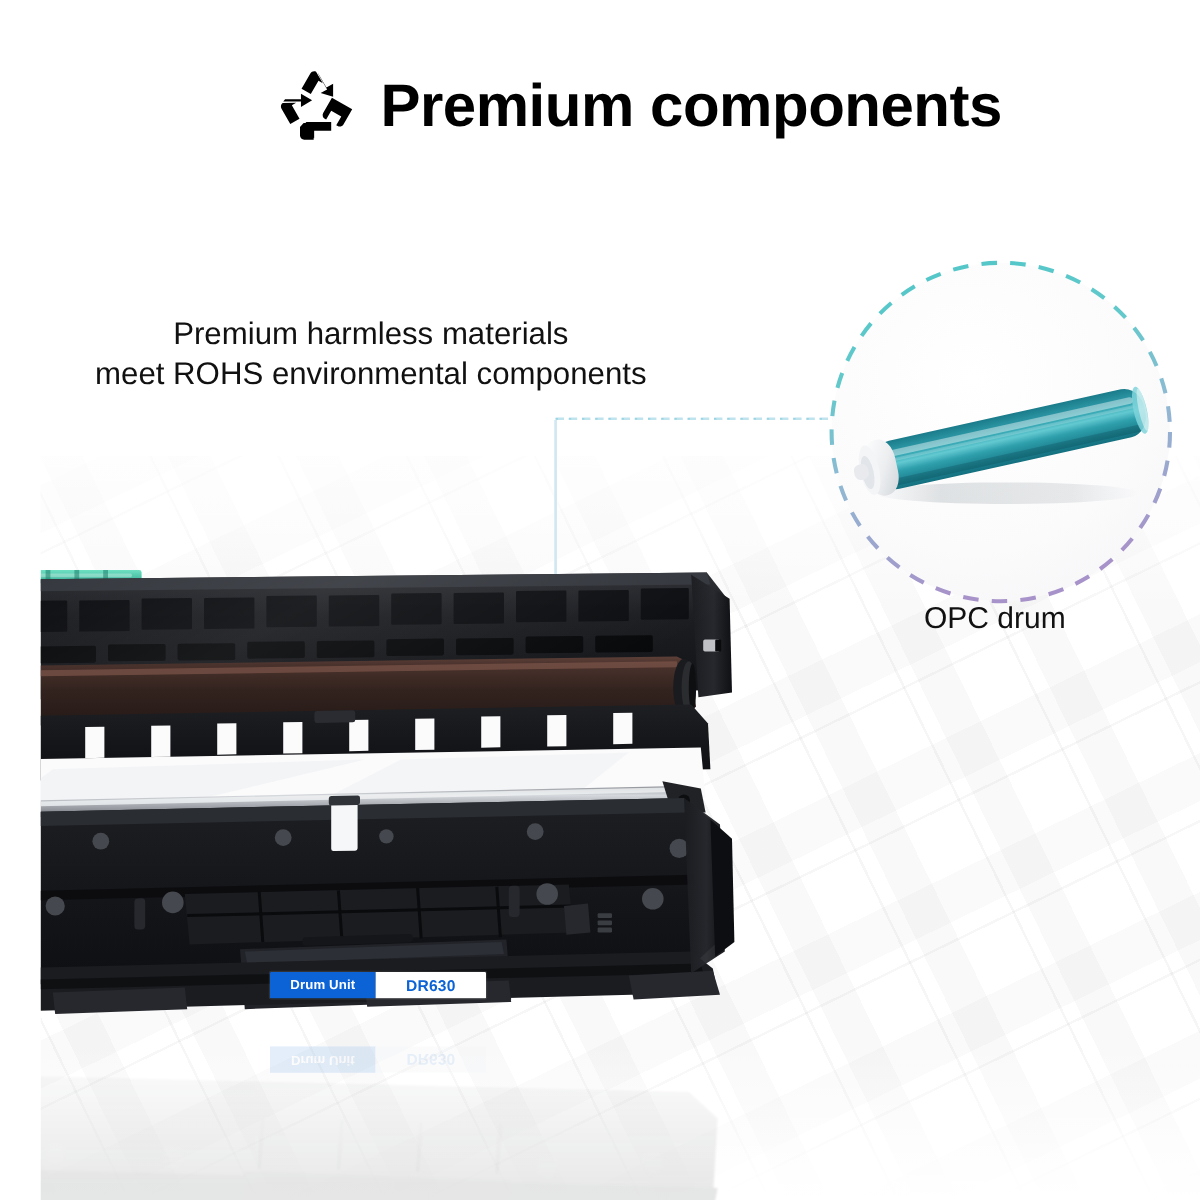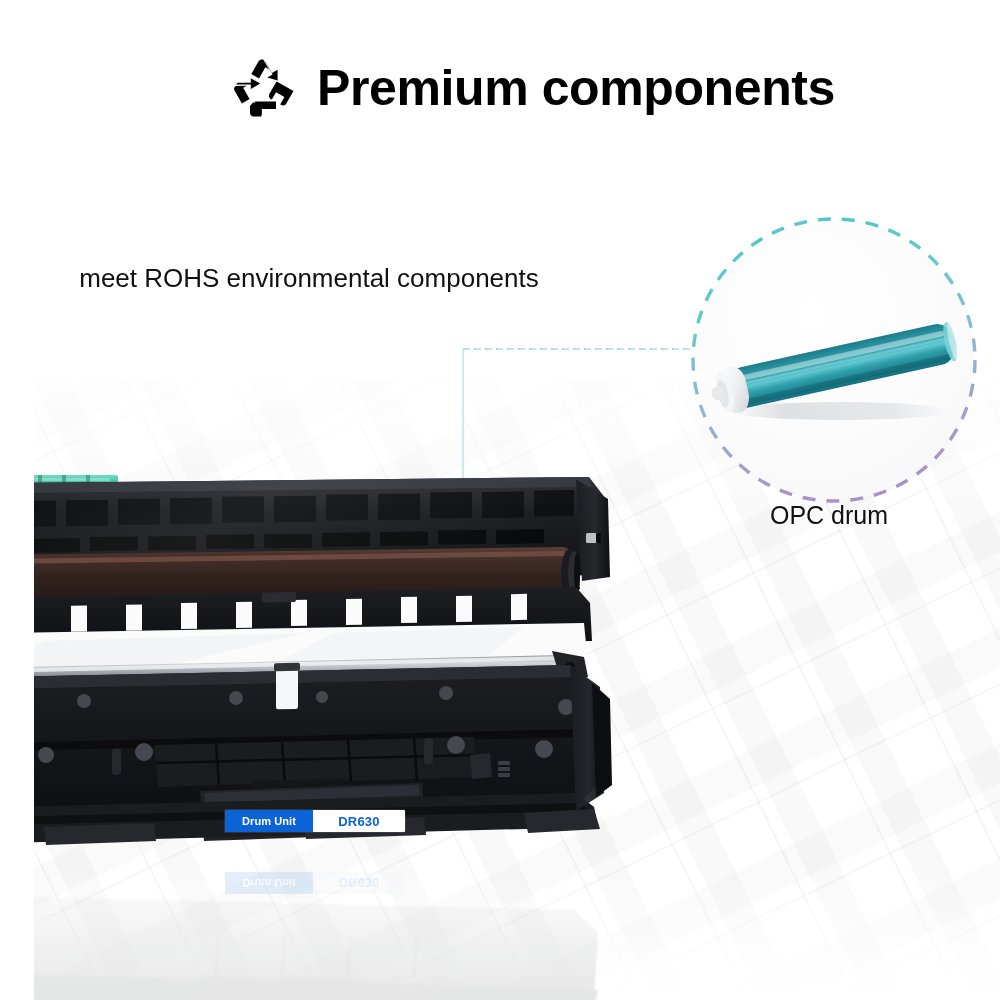--- a/index.html
+++ b/index.html
@@ -131,20 +131,21 @@
         <path d="M2.6 27.9 C1.1 28.9 0.6 31.0 1.6 32.7 L8.9 45.4 L16.6 41.0 L10.2 29.8 L13.8 27.7 Z"></path>
         <path d="M60.5 33.0 L53.2 45.7 C52.2 47.4 50.1 48.0 48.4 47.1 L47.2 46.4 L51.4 39.1 L43.0 34.3 L38.8 41.6 L37.6 40.9 C35.9 39.9 35.4 37.8 36.3 36.1 L43.6 23.4 Z"></path>
         <path d="M21.5 43.6 L43.0 43.6 L43.0 50.9 L28.8 50.9 L28.8 57.2 L19.5 51.8 L28.8 46.3 L28.8 50.9 Z"></path>
         <path d="M20.0 44.6 L28.4 44.6 L28.4 58.4 L20.5 58.4 C18.6 58.4 17.0 56.8 17.0 54.9 L17.0 47.9 Z"></path>
       </g>
     </svg>
     <div class="page-title">Premium components</div>
   </div>
 
   <div class="left-callout">
+    <span class="l">Premium harmless materials</span>
     <span class="l">meet ROHS environmental components</span>
   </div>
 
   <svg class="leader" viewBox="0 0 250 170">
     <path d="M4 14 L4 168" stroke="#cfe8f1" stroke-width="2.2" fill="none"></path>
     <path d="M4 13 L248 13" stroke="#bfe4ee" stroke-width="2.2" fill="none" stroke-dasharray="7 4"></path>
     <path d="M4 13 L248 13" stroke="#8fcfe0" stroke-width="1" fill="none" stroke-dasharray="2 9"></path>
   </svg>
 
   <div class="opc-circle">

